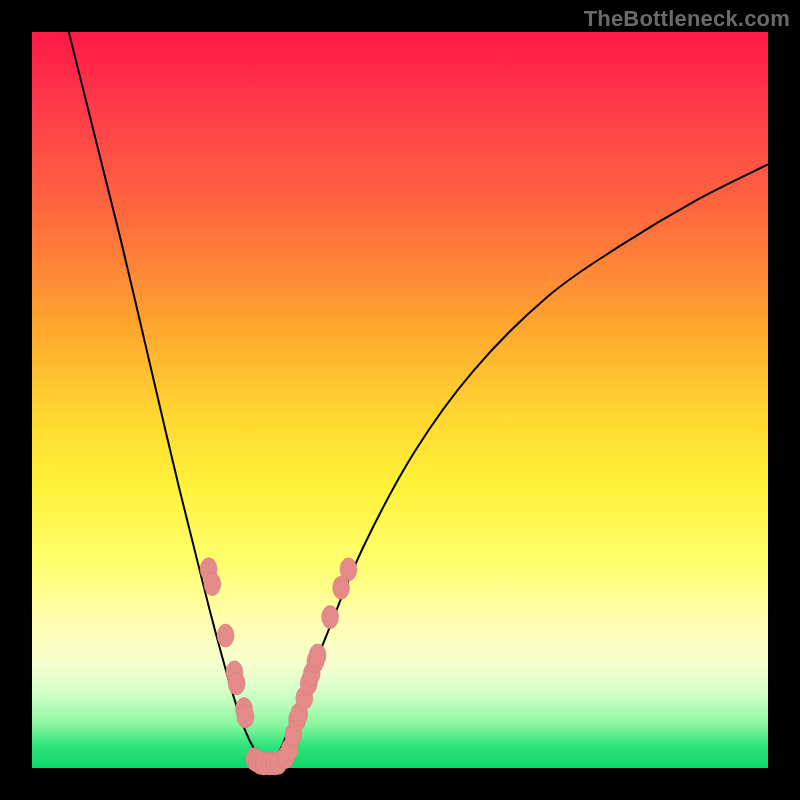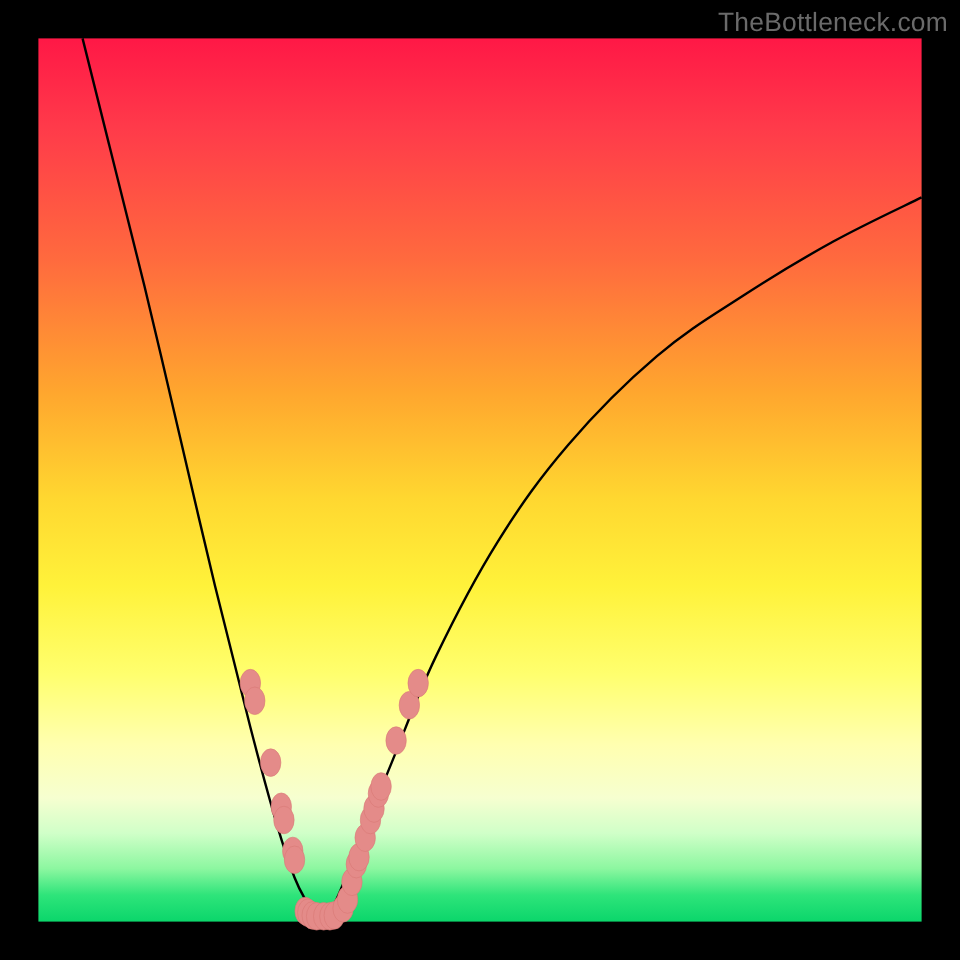--- a/index.html
+++ b/index.html
@@ -40,21 +40,21 @@
       #2ee47a 97%,
       #0bd66b 100%
     );
   }
   .watermark {
     position: absolute;
     top: 6px;
     right: 10px;
     color: #6a6a6a;
     font-size: 22px;
-    font-weight: 400;
+    font-weight: 700;
     letter-spacing: 0.2px;
     user-select: none;
   }
   svg.curves {
     position: absolute;
     top: 0;
     left: 0;
     width: 736px;
     height: 736px;
     overflow: visible;

